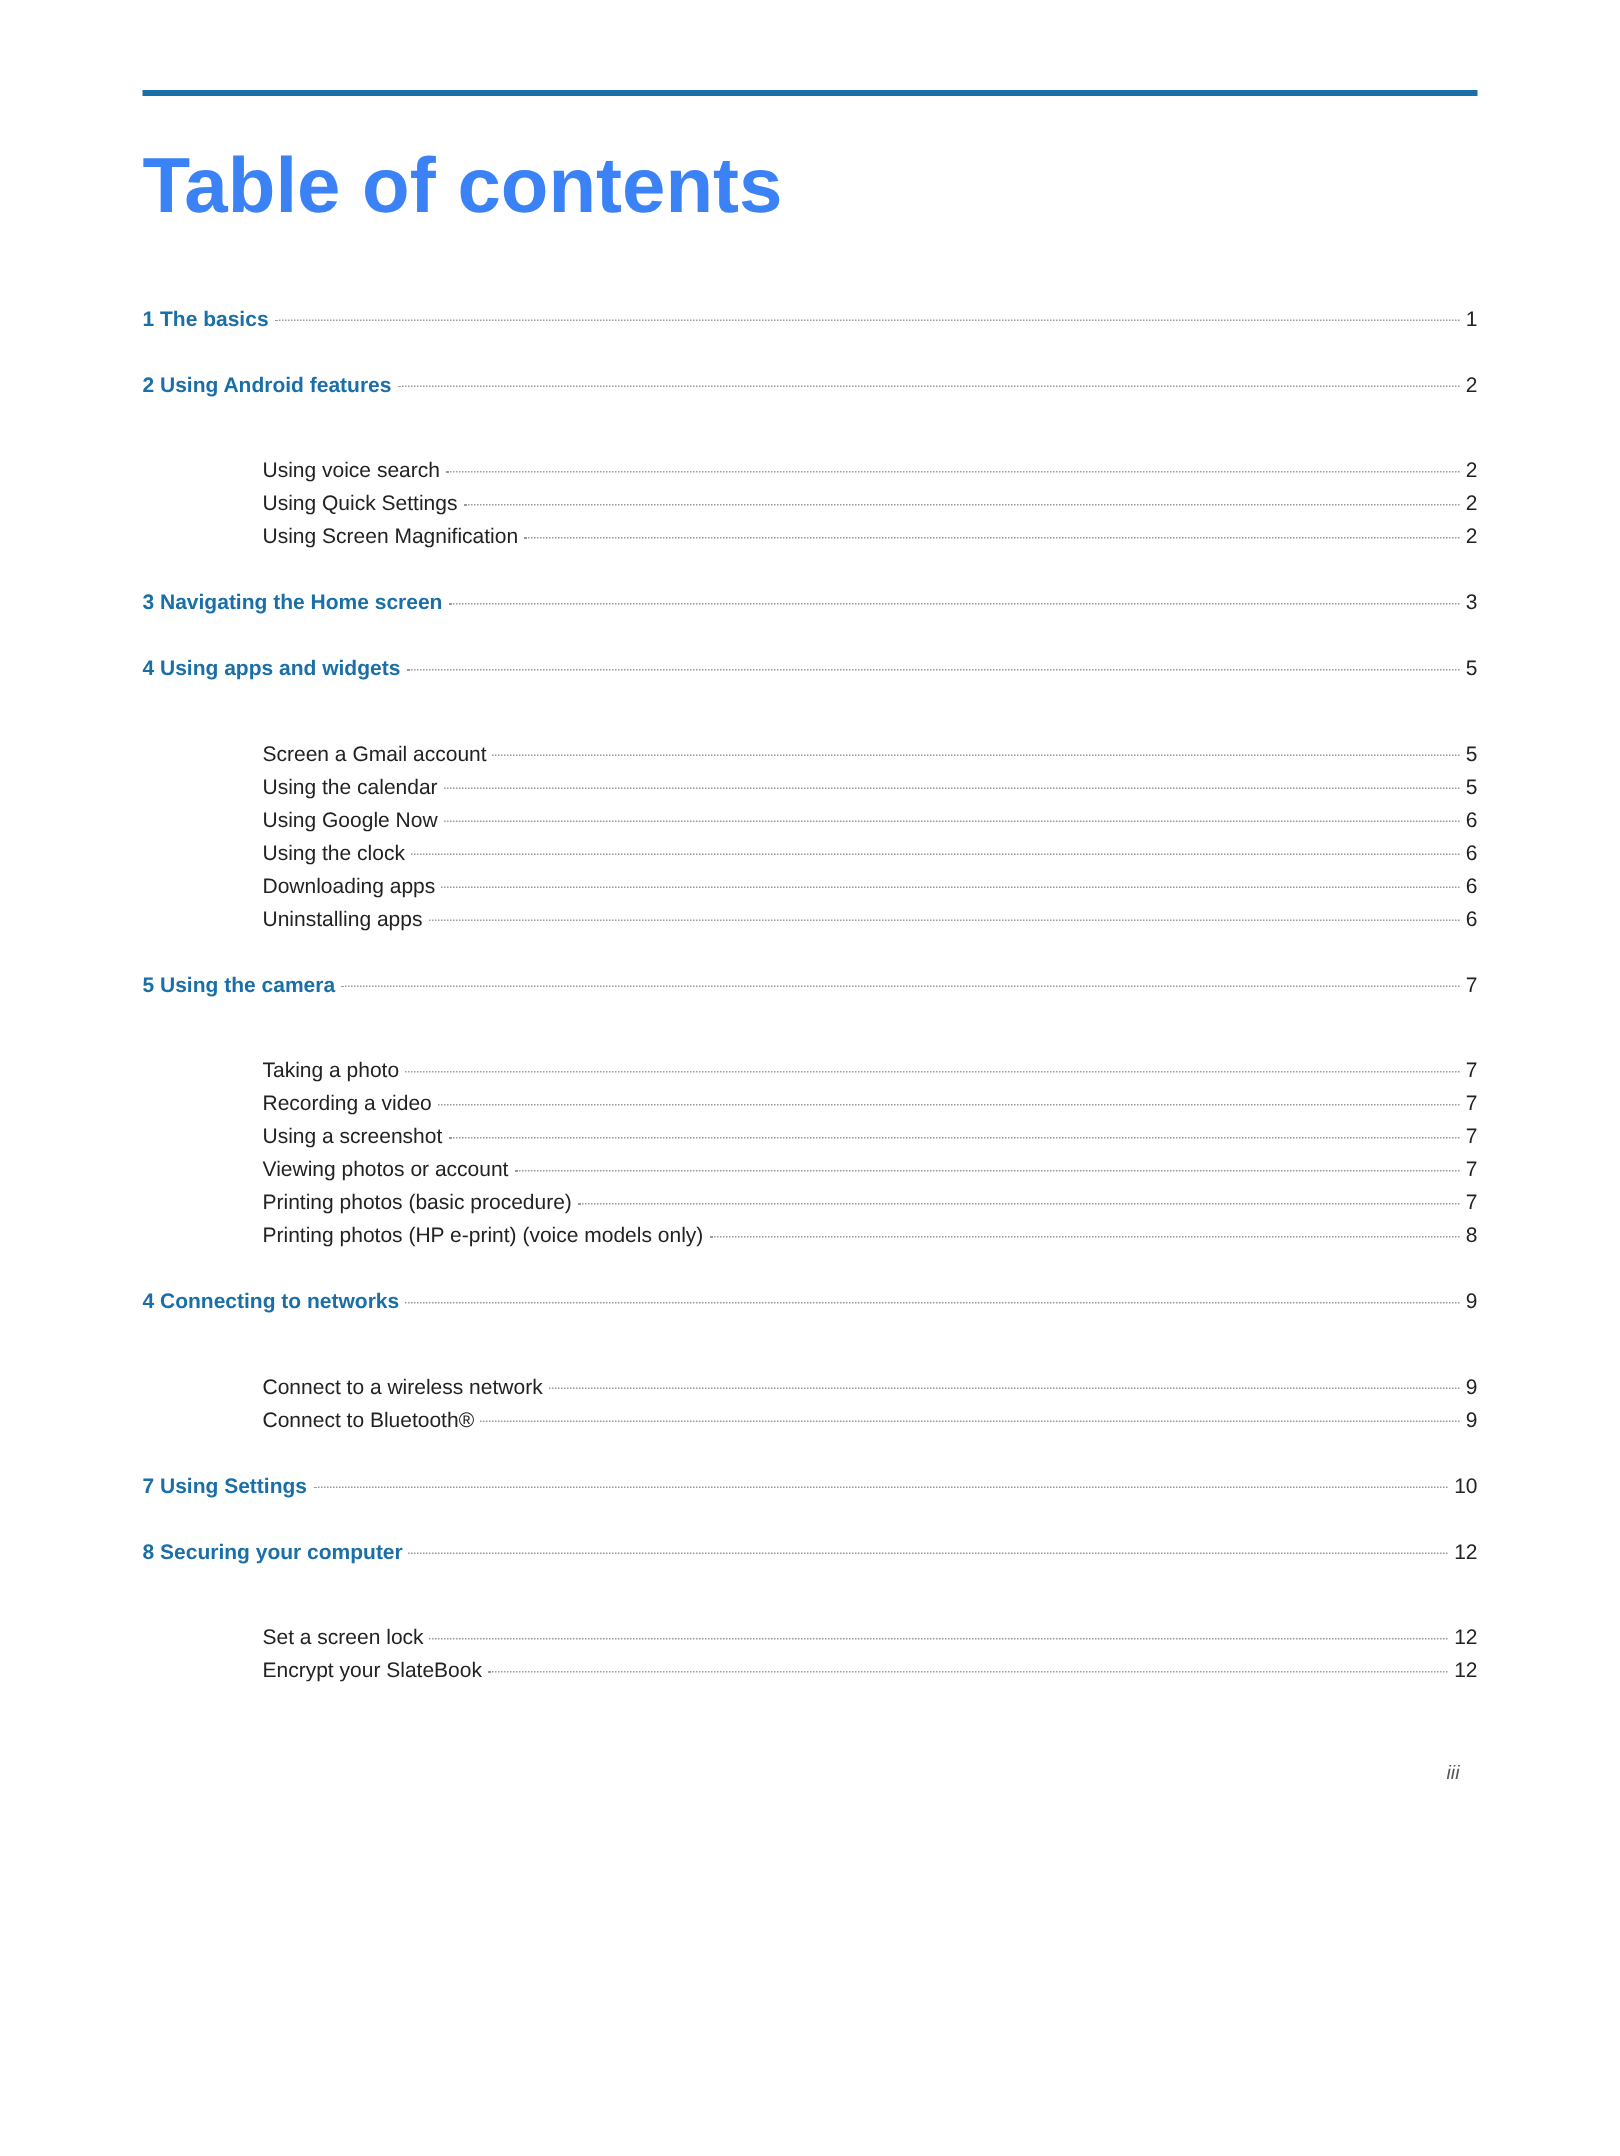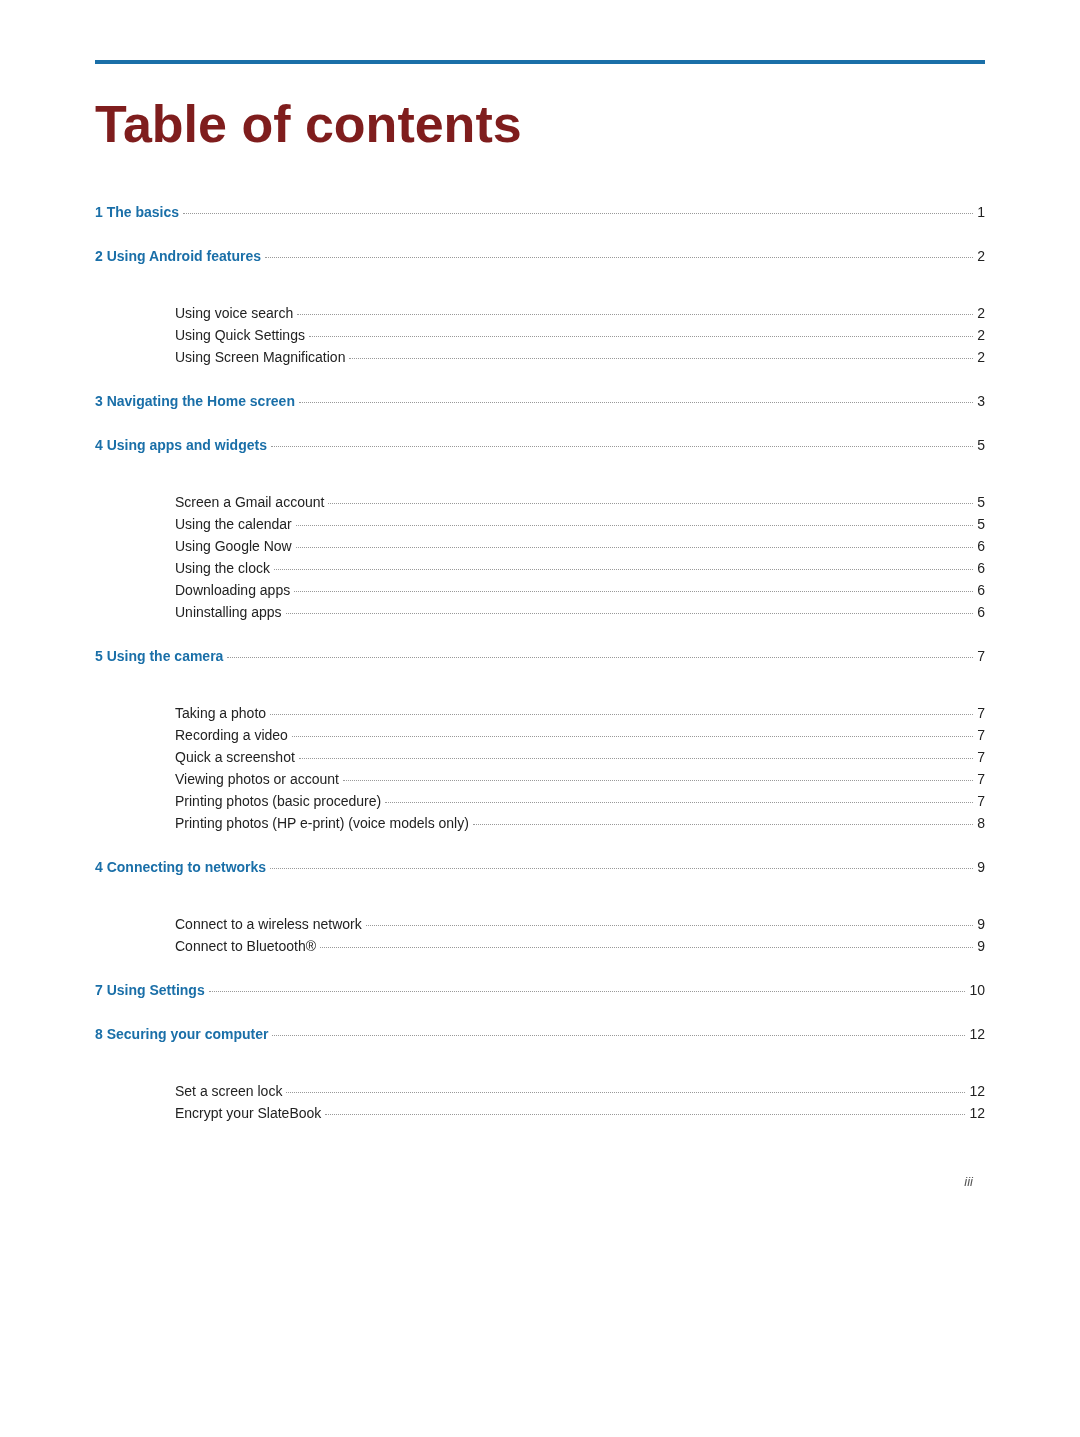--- a/index.html
+++ b/index.html
@@ -26,21 +26,21 @@
     .top-border {
       width: 100%;
       height: 4px;
       background: #1a6fa8;
       margin-bottom: 30px;
     }
 
     .page-title {
       font-size: 52px;
       font-weight: bold;
-      color: #7f1d1d;
+      color: #3b82f6;
       margin-bottom: 50px;
       font-family: Arial, Helvetica, sans-serif;
     }
 
     .toc-entry {
       display: flex;
       align-items: baseline;
       width: 100%;
       margin-bottom: 6px;
       justify-content: flex-end;
@@ -201,21 +201,21 @@
             <span class="sub-entry-text">Taking a photo</span>
             <span class="toc-dots"></span>
             <span class="toc-page">7</span>
           </div>
           <div class="sub-entry">
             <span class="sub-entry-text">Recording a video</span>
             <span class="toc-dots"></span>
             <span class="toc-page">7</span>
           </div>
           <div class="sub-entry">
-            <span class="sub-entry-text">Quick a screenshot</span>
+            <span class="sub-entry-text">Using a screenshot</span>
             <span class="toc-dots"></span>
             <span class="toc-page">7</span>
           </div>
           <div class="sub-entry">
             <span class="sub-entry-text">Viewing photos or account</span>
             <span class="toc-dots"></span>
             <span class="toc-page">7</span>
           </div>
           <div class="sub-entry">
             <span class="sub-entry-text">Printing photos (basic procedure)</span>

